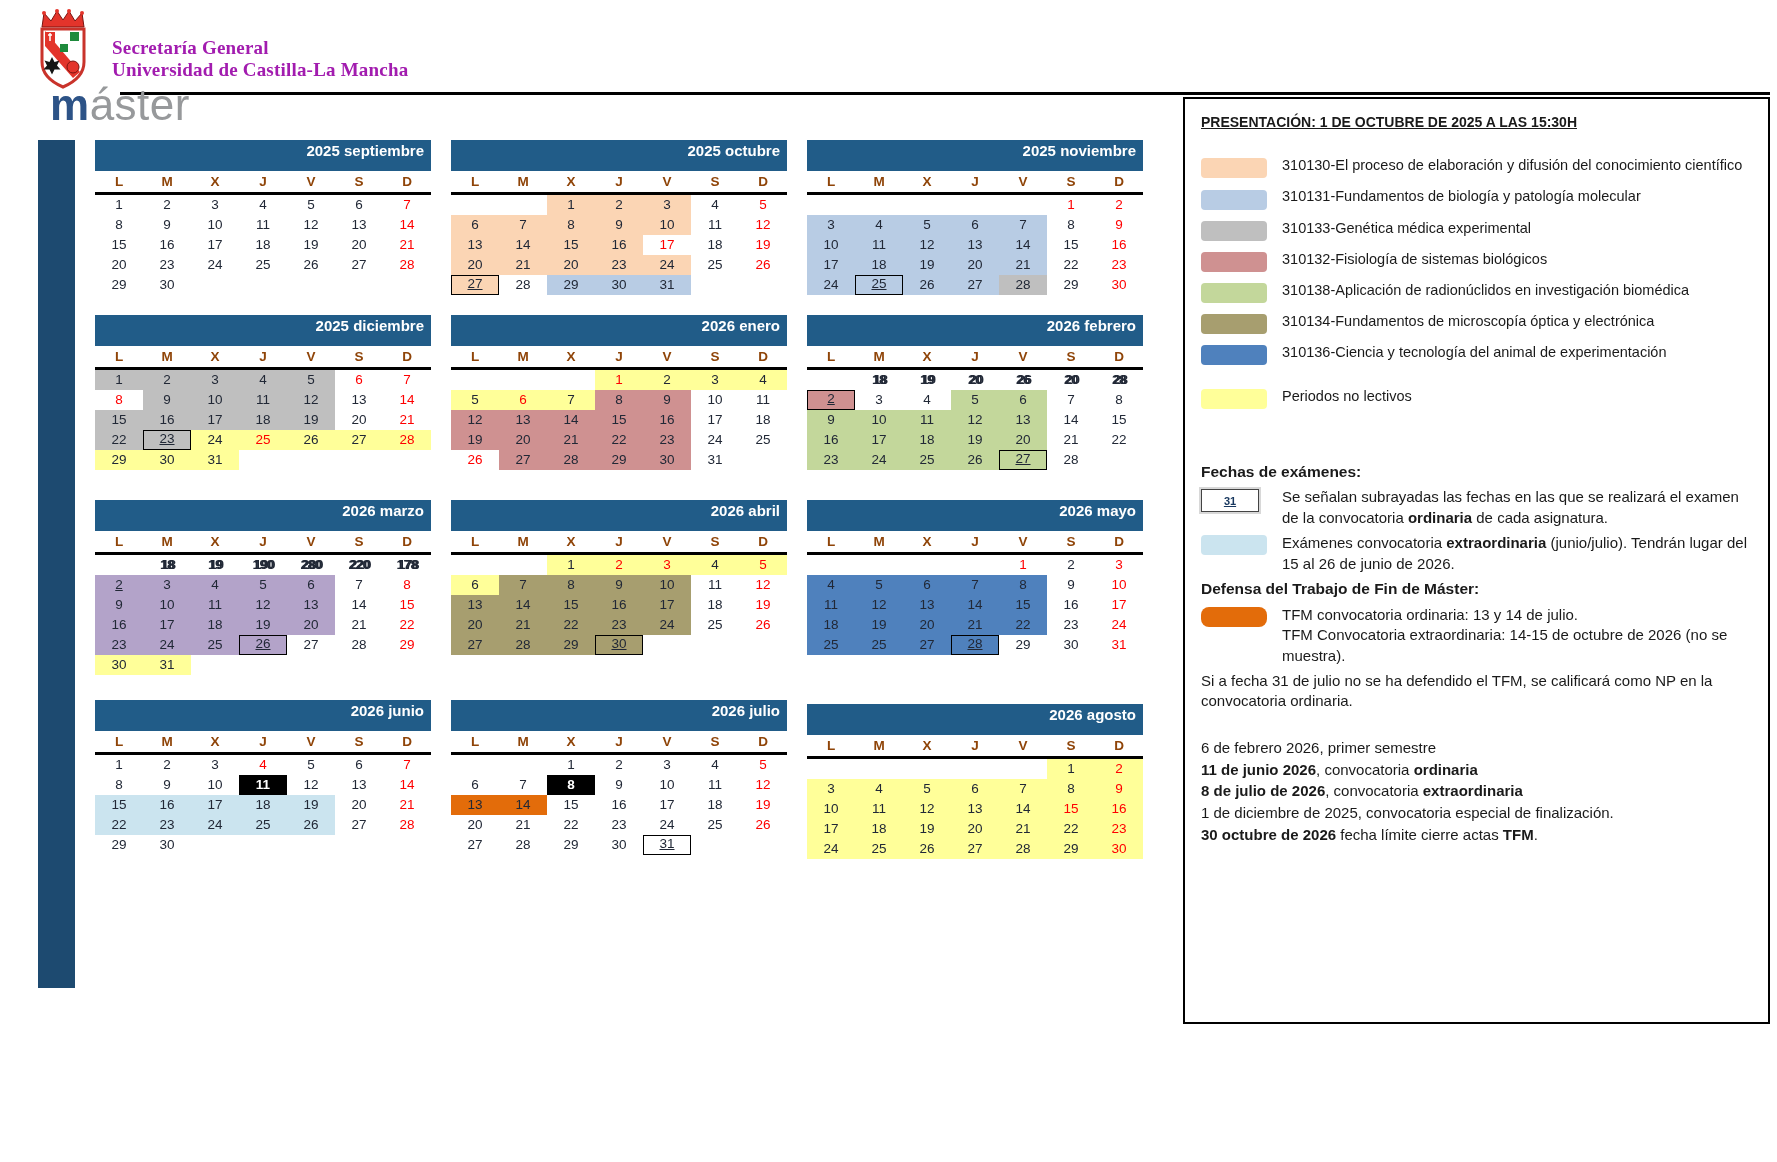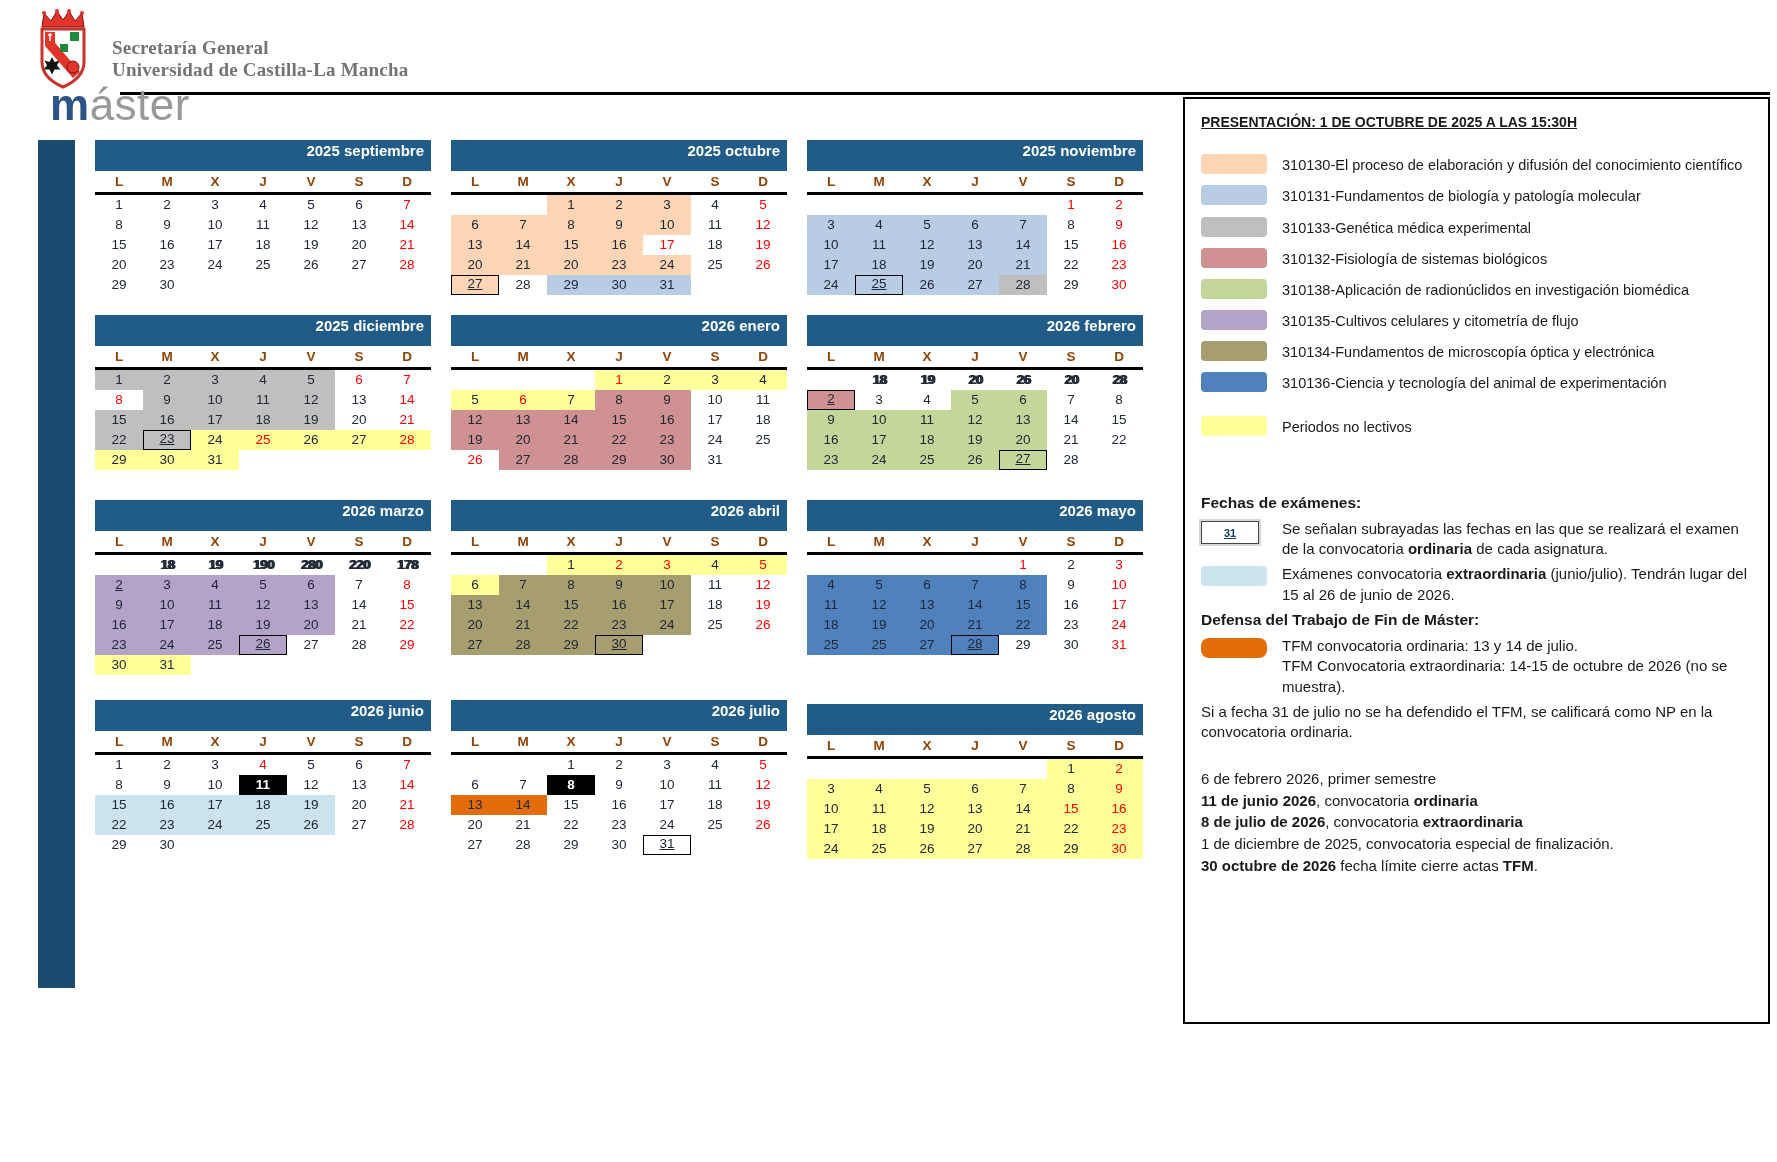--- a/index.html
+++ b/index.html
@@ -1,21 +1,21 @@
 <!DOCTYPE html>
 <html style="--c-peach: #fbd5b4; --c-peri: #b8cce4; --c-gray: #bfbfbf; --c-rose: #cf9191; --c-green: #c3d79b; --c-purple: #b3a3c9; --c-khaki: #a79e6f; --c-blue: #4f81bd; --c-yellow: #ffff99; --c-pale: #cbe4ef; --c-orange: #e36c0a; --c-titlebar: #215c88; --c-sidebar: #1d4a70; --c-red: #ff0000; --c-dayheader: #8f4408; --c-number: #212836; --c-brand_m: #2d5387; --c-brand_rest: #97999b;"><head>
 <meta charset="utf-8">
 <style>
   *{margin:0;padding:0;box-sizing:border-box}
   html,body{width:1777px;height:1162px;background:#fff;overflow:hidden;
     font-family:"Liberation Sans",sans-serif;color:#1a1a1a;position:relative}
   
   .coat{position:absolute;left:34px;top:8px}
   .org{position:absolute;left:112px;top:37px;font-family:"Liberation Serif",serif;
-    font-weight:bold;font-size:19px;line-height:1.18;color:#737373;letter-spacing:.2px}
+    font-weight:bold;font-size:19px;line-height:1.18;color:#a21caf;letter-spacing:.2px}
   .header-rule{position:absolute;left:120px;top:92px;width:1650px;height:3px;background:#000}
   .brand{position:absolute;left:50px;top:80px;font-size:44px;color:var(--c-brand_rest);letter-spacing:.5px}
   .brand .m{color:var(--c-brand_m);font-weight:bold}
   .side-bar{position:absolute;left:38px;top:140px;width:37px;height:848px;background:var(--c-sidebar)}
   
   .month{position:absolute;width:336px}
   .mtitle{height:31px;background:var(--c-titlebar);color:#fff;font-weight:bold;font-size:15px;
     line-height:21px;text-align:right;padding-right:7px}
   .mhead{display:grid;grid-template-columns:repeat(7,48px);height:24px;border-bottom:3px solid #000}
   .mhead span{text-align:center;line-height:22px;font-weight:bold;font-size:13.5px;color:var(--c-dayheader)}
@@ -30,21 +30,21 @@
   .bg-gray{background:var(--c-gray)}   .bg-rose{background:var(--c-rose)}
   .bg-green{background:var(--c-green)} .bg-purple{background:var(--c-purple)}
   .bg-khaki{background:var(--c-khaki)} .bg-blue{background:var(--c-blue)}
   .bg-yellow{background:var(--c-yellow)} .bg-pale{background:var(--c-pale)}
   .bg-orange{background:var(--c-orange)}
   
   .panel{position:absolute;left:1183px;top:97px;width:587px;height:927px;border:2px solid #000;
     background:#fff;padding:12px 16px 8px 16px;font-size:15px;line-height:1.38}
   .panel h1{font-size:14px;font-weight:bold;text-decoration:underline;margin:2px 0 20px;white-space:nowrap}
   .panel h2{font-size:15.5px;font-weight:bold;margin:0 0 5px}
-  .legend-row{display:flex;align-items:flex-start;margin-bottom:5px}
+  .legend-row{display:flex;align-items:flex-end;margin-bottom:5px}
   .swatch{flex:0 0 66px;height:20px;border-radius:4px;margin-right:15px;margin-top:2px}
   .legend-label{font-size:14.5px;line-height:1.8;max-width:462px}
   #subjects{margin-bottom:18px}
   .periodos{margin-bottom:52px}
   .exam-row{display:flex;align-items:flex-start;margin-bottom:4px}
   .exam-text{max-width:468px}
   .exam-box{flex:0 0 58px;height:23px;border:1.6px solid #444;box-shadow:0 0 0 2px #d8d8d8;
     margin:2px 23px 0 0;text-align:center;background:#fff}
   .exam-box .num{font-size:11px;font-weight:bold;text-decoration:underline;line-height:20px;color:#17375e}
   .sec-gap{margin-top:40px}
@@ -697,24 +697,20 @@
       </div>
       <div class="legend-row">
         <span class="swatch" style="background: rgb(207, 145, 145);"></span>
         <span class="legend-label">310132-Fisiología de sistemas biológicos</span>
       </div>
       <div class="legend-row">
         <span class="swatch" style="background: rgb(195, 215, 155);"></span>
         <span class="legend-label">310138-Aplicación de radionúclidos en investigación biomédica</span>
       </div>
       <div class="legend-row">
-        <span class="swatch" style="background: rgb(179, 163, 201);"></span>
-        <span class="legend-label">310135-Cultivos celulares y citometría de flujo</span>
-      </div>
-      <div class="legend-row">
         <span class="swatch" style="background: rgb(167, 158, 111);"></span>
         <span class="legend-label">310134-Fundamentos de microscopía óptica y electrónica</span>
       </div>
       <div class="legend-row">
         <span class="swatch" style="background: rgb(79, 129, 189);"></span>
         <span class="legend-label">310136-Ciencia y tecnología del animal de experimentación</span>
       </div>
     </div>
 
   <div class="legend-row periodos">

